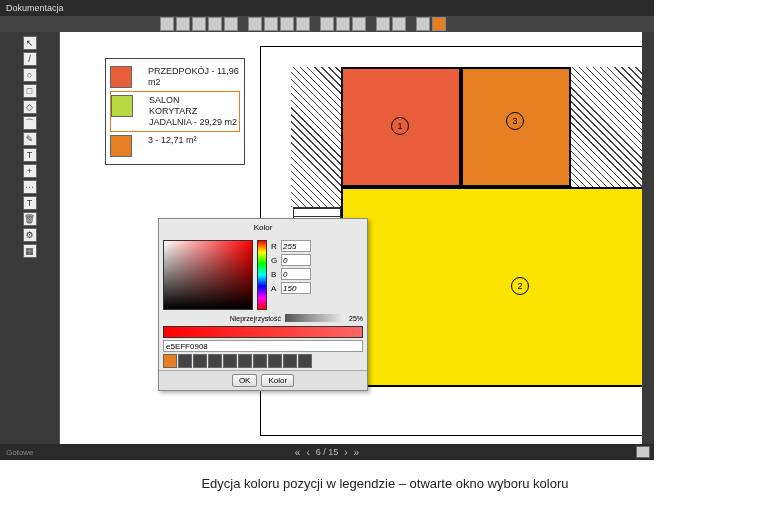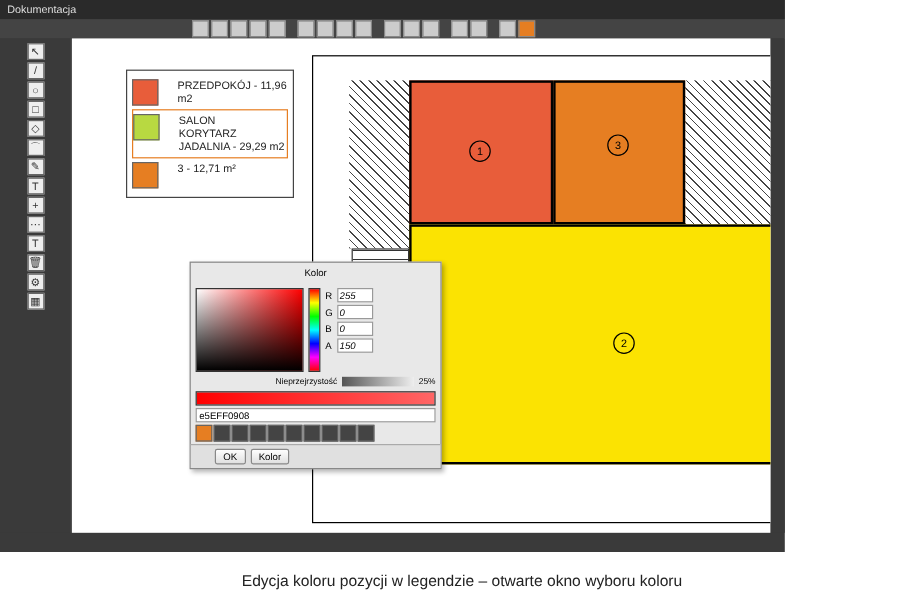--- a/index.html
+++ b/index.html
@@ -45,21 +45,21 @@
   .rgba-row { display: flex; align-items: center; gap: 2px; }
   .rgba-row label { width: 8px; font-size: 8px; }
   .rgba-row input { width: 30px; height: 12px; font-size: 8px; border: 1px solid #999; padding: 0 1px; font-style: italic; }
   .cd-trans { display: flex; align-items: center; justify-content: flex-end; gap: 4px; padding: 0 4px 2px; font-size: 7px; }
   .cd-trans .bar { width: 60px; height: 8px; background: linear-gradient(to right, #555, #eee); }
   .cd-preview { height: 12px; margin: 2px 4px; background: linear-gradient(to right, #f00, #f66); border: 1px solid #333; }
   .cd-hex { margin: 0 4px 2px; }
   .cd-hex input { width: 100%; height: 12px; font-size: 8px; border: 1px solid #999; padding: 0 2px; }
   .cd-palette { display: flex; gap: 1px; margin: 2px 4px; }
   .pal { width: 14px; height: 14px; border: 1px solid #666; }
-  .cd-buttons { display: flex; justify-content: flex-start; gap: 4px; padding: 3px 20px; background: #e0e0e0; border-top: 1px solid #aaa; }
+  .cd-buttons { display: flex; justify-content: center; gap: 4px; padding: 3px 20px; background: #e0e0e0; border-top: 1px solid #aaa; }
   .cd-buttons button { font-size: 8px; padding: 1px 6px; background: linear-gradient(#fdfdfd,#e0e0e0); border: 1px solid #888; border-radius: 2px; cursor: pointer; }
   .right-scroll { width: 12px; background: #3a3a3a; }
   .bottom-bar { height: 16px; background: #2a2a2a; color: #bbb; font-size: 9px; display: flex; align-items: center; justify-content: center; position: relative; }
   .pager { display: flex; align-items: center; gap: 6px; }
   .pager .arrow { cursor: pointer; font-size: 10px; }
   .status-left { position: absolute; left: 6px; font-size: 8px; color: #888; }
   .brcorner { position: absolute; right: 4px; width: 14px; height: 12px; background: #ccc; border: 1px solid #666; }
   .caption { text-align: center; font-size: 13px; padding-top: 16px; color: #222; font-family: Arial, sans-serif; }
 </style>
 </head>
@@ -192,15 +192,26 @@
             <button>OK</button>
             <button>Kolor</button>
           </div>
         </div>
 
       </div>
     </div>
     <div class="right-scroll"></div>
   </div>
 
+  <div class="bottom-bar">
+    <span class="status-left">Gotowe</span>
+    <div class="pager">
+      <span class="arrow">«</span>
+      <span class="arrow">‹</span>
+      <span>6 / 15</span>
+      <span class="arrow">›</span>
+      <span class="arrow">»</span>
+    </div>
+    <div class="brcorner"></div>
+  </div>
 </div>
 
 <div class="caption">Edycja koloru pozycji w legendzie – otwarte okno wyboru koloru</div>
 
 </body></html>

